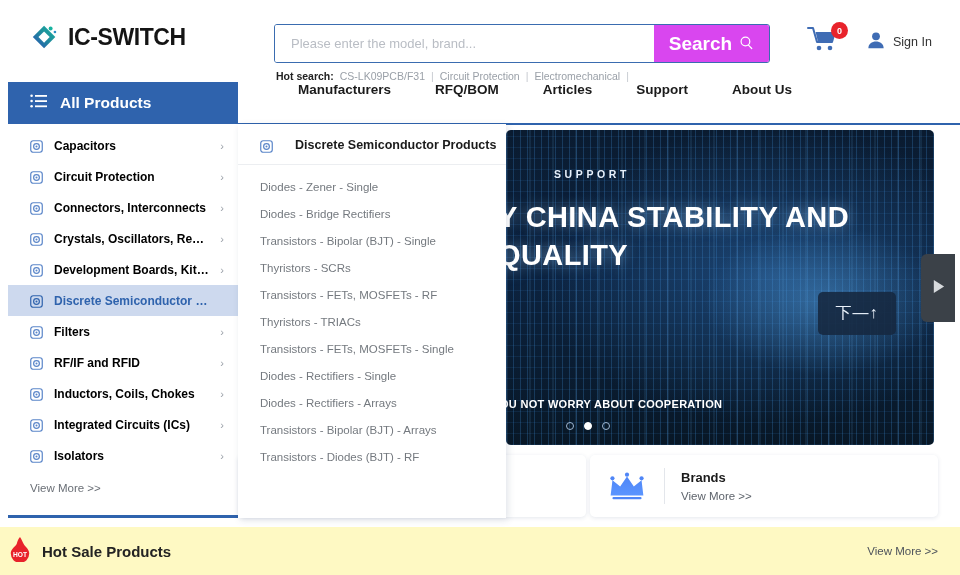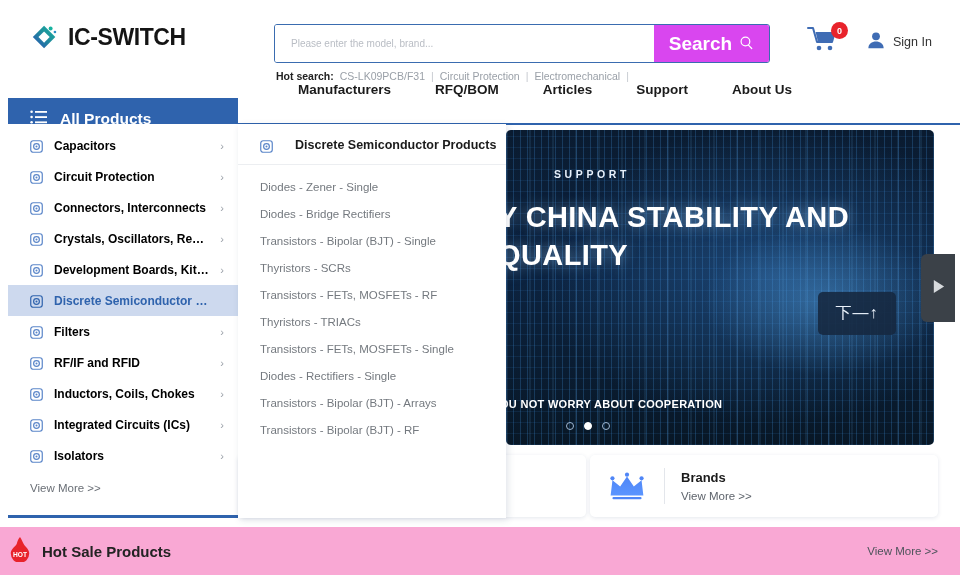--- a/index.html
+++ b/index.html
@@ -27,21 +27,21 @@
 
   .search-box {
     position: absolute; left: 274px; top: 24px;
     width: 496px; height: 39px;
     display: flex; align-items: stretch;
     border: 1px solid #3a6cb0; border-radius: 3px; overflow: hidden;
     background: #fff;
   }
   .search-input {
     flex: 1; border: 0; outline: none; padding: 0 16px;
-    font-size: 10px; font-family: "Liberation Sans", sans-serif; color: #333;
+    font-size: 13px; font-family: "Liberation Sans", sans-serif; color: #333;
     background: #fff;
   }
   .search-input::placeholder { color: #b9bdc4; }
   .search-btn {
     width: 115px; background: #d946ef; color: #fff; border: 0;
     font-size: 19px; font-weight: bold; cursor: pointer;
     display: flex; align-items: center; justify-content: center; gap: 7px;
     font-family: "Liberation Sans", sans-serif;
   }
 
@@ -66,21 +66,20 @@
     display: flex; align-items: center; gap: 7px; cursor: pointer;
   }
   .signin-label { font-size: 12.5px; color: #333; }
 
   
   .allprod-bar {
     position: absolute; left: 8px; top: 82px;
     width: 230px; height: 42px; background: #2f63ad;
     display: flex; align-items: center; gap: 12px; padding-left: 22px;
     cursor: pointer;
-    margin-top: 16px;
   }
   .allprod-bar .ap-text { color: #fff; font-size: 15.5px; font-weight: bold; }
 
   .nav {
     position: absolute; left: 238px; top: 82px; right: 0; height: 42px;
     display: flex; gap: 0px; padding-left: 38px;
   }
   .nav a {
     color: #1b1b1b; font-size: 13.5px; font-weight: bold;
     text-decoration: none; padding: 0 22px; white-space: nowrap;
@@ -171,21 +170,21 @@
   }
   .fcard .fc-icon { width: 42px; display: flex; justify-content: center; }
   .fcard .fc-div { width: 1px; height: 36px; background: #e3e6eb; }
   .fcard .fc-txt { display: flex; flex-direction: column; gap: 5px; }
   .fcard .fc-title { font-size: 13px; font-weight: bold; color: #1b1b1b; }
   .fcard .fc-more { font-size: 11.5px; color: #5e646c; cursor: pointer; }
 
   
   .hotsale-bar {
     position: absolute; left: 0; top: 527px; width: 960px; height: 48px;
-    background: #f9a8d4; display: flex; align-items: center;
+    background: #fef9c3; display: flex; align-items: center;
   }
   .hotsale-left { display: flex; align-items: center; gap: 10px; margin-left: 8px; }
   .hotsale-title { font-size: 15px; font-weight: bold; color: #232323; }
   .hotsale-more {
     position: absolute; right: 22px; font-size: 11.5px; color: #4d535b; cursor: pointer;
   }
 
   
   .dropdown {
     position: absolute; left: 238px; top: 124px; width: 268px; height: 394px;
@@ -502,18 +501,19 @@
     </div>
     <div class="dd-list">
       <a class="dd-item" href="#">Diodes - Zener - Single</a>
       <a class="dd-item" href="#">Diodes - Bridge Rectifiers</a>
       <a class="dd-item" href="#">Transistors - Bipolar (BJT) - Single</a>
       <a class="dd-item" href="#">Thyristors - SCRs</a>
       <a class="dd-item" href="#">Transistors - FETs, MOSFETs - RF</a>
       <a class="dd-item" href="#">Thyristors - TRIACs</a>
       <a class="dd-item" href="#">Transistors - FETs, MOSFETs - Single</a>
       <a class="dd-item" href="#">Diodes - Rectifiers - Single</a>
+      <a class="dd-item" href="#">Diodes - Rectifiers - Arrays</a>
       <a class="dd-item" href="#">Transistors - Bipolar (BJT) - Arrays</a>
-      <a class="dd-item" href="#">Transistors - Bipolar (BJT) - RF</a>
+      <a class="dd-item" href="#">Transistors - Diodes (BJT) - RF</a>
     </div>
   </div>
 
 </div>
 
 </body></html>

